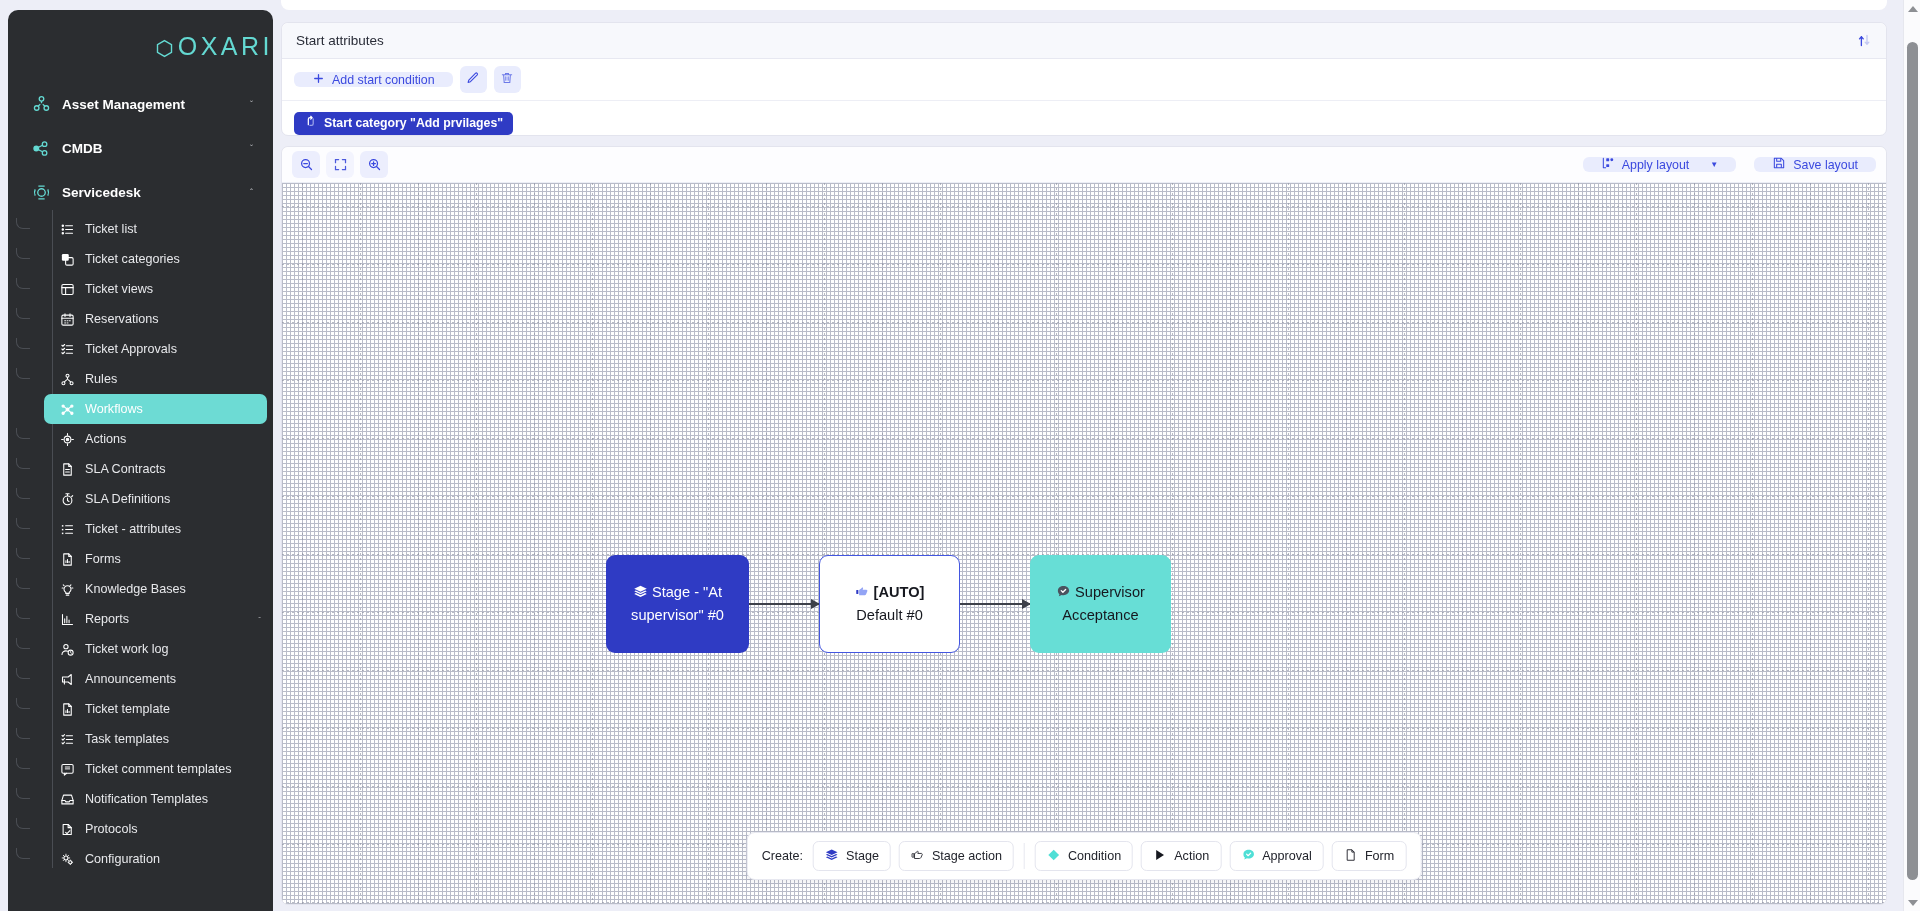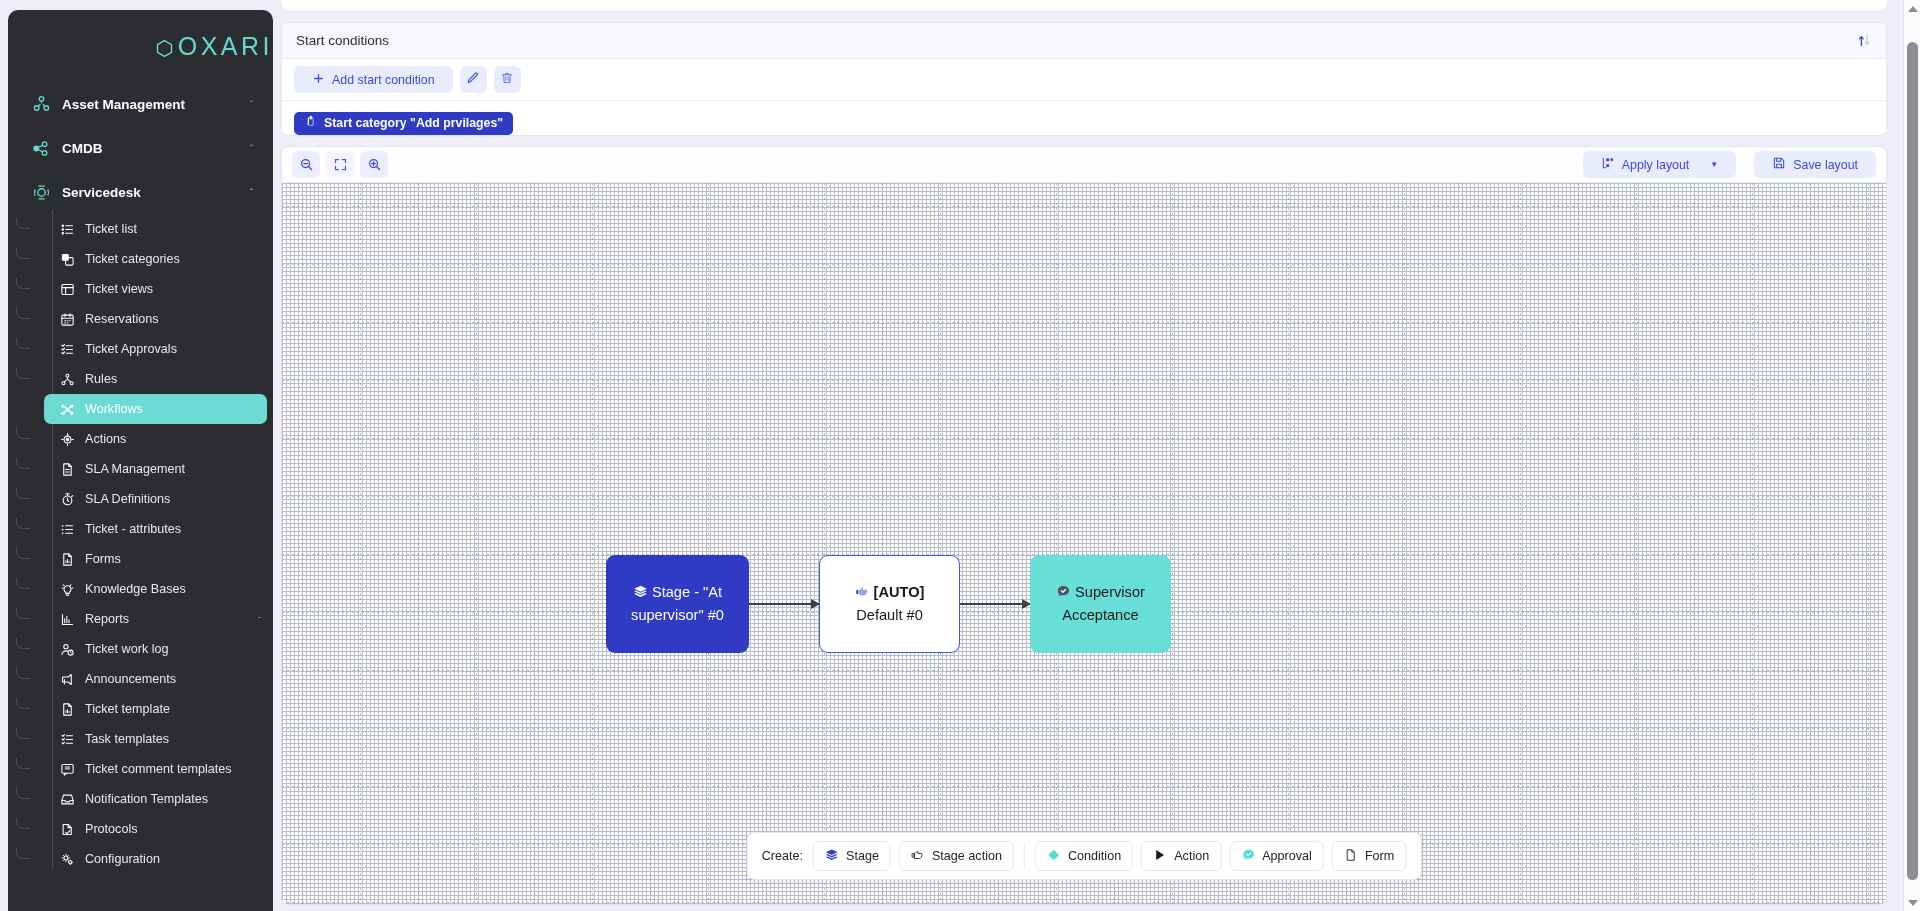--- a/index.html
+++ b/index.html
@@ -69,21 +69,21 @@
     border-radius: 7px 7px 0 0;
   }
   .panel-title { font-size: 13.5px; color: #2a2d38; }
   .collapse-ico { display:flex; align-items:center; }
 
   .cond-row { height: 42px; display:flex; align-items:center; gap: 7px; padding: 0 12px;
               border-bottom: 1px solid #edeef5; }
   .btn-soft {
     display:inline-flex; align-items:center; gap:7px;
     background: #e9ecfd; color: #3b49df; border: none; border-radius: 6px;
-    height: 27px; padding: 0 18px; font-size: 12.4px; cursor: pointer;
+    height: 15px; padding: 0 18px; font-size: 12.4px; cursor: pointer;
     font-family: "Liberation Sans", sans-serif;
   }
   .btn-icon { width: 27px; height: 27px; padding: 0; justify-content:center; }
   .badge-row { height: 44px; display:flex; align-items:center; padding: 0 12px; }
   .badge-blue {
     display:inline-flex; align-items:center; gap:7px;
     background: #2f3bc4; color: #fff; border-radius: 5px;
     height: 23px; padding: 0 10px; font-size: 12.3px; font-weight: 700; cursor: pointer;
   }
 
@@ -315,21 +315,21 @@
             <span class="ilabel">Actions</span>
           </div>
           <div class="nav-item">
             <span class="elbow"></span>
             <span class="iicon">
               <svg width="15" height="15" viewBox="0 0 24 24" fill="none" stroke="currentColor" stroke-width="1.7" stroke-linecap="round" stroke-linejoin="round">
                 <path d="M6 3h8l4 4v14H6z"></path>
                 <path d="M14 3v4h4M9 12h6M9 16h6"></path>
               </svg>
             </span>
-            <span class="ilabel">SLA Management</span>
+            <span class="ilabel">SLA Contracts</span>
           </div>
           <div class="nav-item">
             <span class="elbow"></span>
             <span class="iicon">
               <svg width="15" height="15" viewBox="0 0 24 24" fill="none" stroke="currentColor" stroke-width="1.7" stroke-linecap="round" stroke-linejoin="round">
                 <circle cx="12" cy="13.5" r="7"></circle>
                 <path d="M12 9.6v3.9l2.4 1.6M9.4 2.8h5.2M12 2.8v2.6M18.6 7.6l1.7-1.7"></path>
               </svg>
             </span>
             <span class="ilabel">SLA Definitions</span>
@@ -470,21 +470,21 @@
   </div>
 
   <div id="main">
 
     <div class="top-strip">
       
     </div>
 
     <div class="panel" id="panel-start">
       <div class="panel-head">
-        <span class="panel-title">Start conditions</span>
+        <span class="panel-title">Start attributes</span>
         <span class="collapse-ico">
           <svg width="15" height="15" viewBox="0 0 24 24" fill="none" stroke-width="2.1" stroke-linecap="round" stroke-linejoin="round">
             <path d="M7 20V6M7 6 4 9.4M7 6l3 3.4" stroke="#3b49df"></path>
             <path d="M16 4v14M16 18l-3-3.4M16 18l3-3.4" stroke="#c3c8f2"></path>
           </svg>
         </span>
       </div>
 
       <div class="cond-row">
         <button class="btn-soft">

